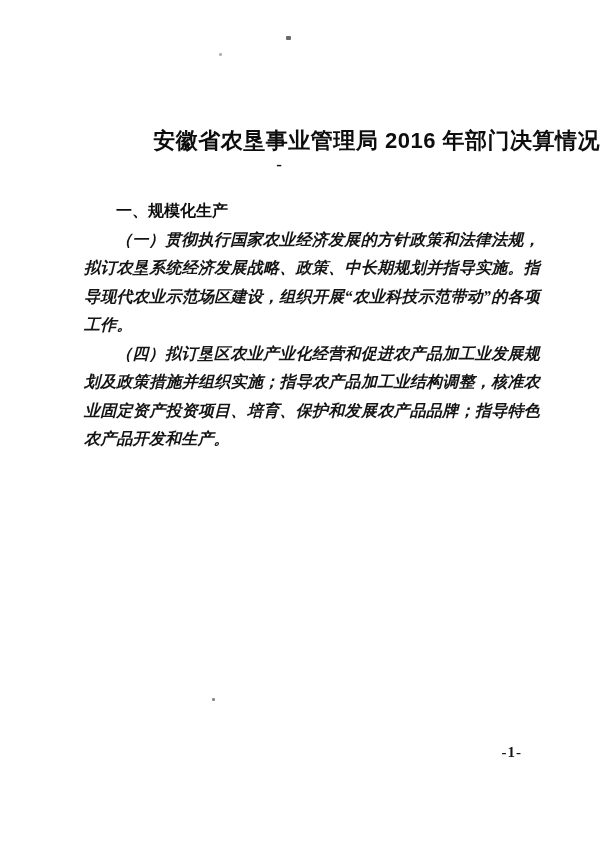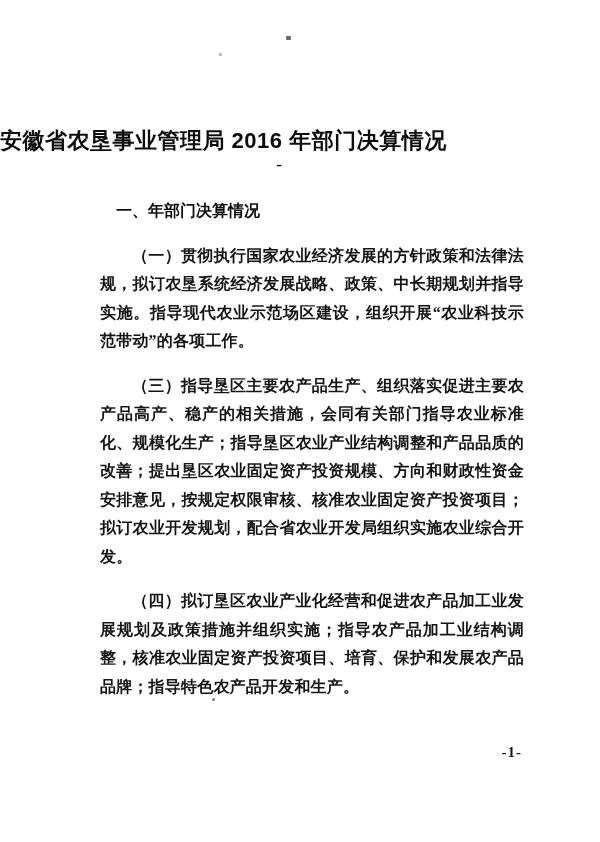--- a/index.html
+++ b/index.html
@@ -15,21 +15,21 @@
     background: #ffffff;
     overflow: hidden;
     color: #111111;
   }
   .doc-title {
     position: absolute;
     top: 126px;
     left: 0;
     width: 100%;
     margin: 0;
-    text-align: left;
+    text-align: right;
     font-family: "Liberation Sans", "DejaVu Sans", sans-serif;
     font-size: 22px;
     font-weight: bold;
     letter-spacing: 0.5px;
     color: #0d0d0d;
     white-space: nowrap;
   }
   .subtitle-mark {
     position: absolute;
     top: 155px;
@@ -51,24 +51,25 @@
     text-align: justify;
     color: #141414;
   }
   .doc-body .section-heading {
     margin: 0;
     text-indent: 2em;
     font-weight: bold;
     color: #0d0d0d;
   }
   .doc-body p {
-    margin: 16px;
+    margin: 0;
     text-indent: 2em;
     font-weight: bold;
     letter-spacing: 0.2px;
+    font-style: italic;
   }
   .page-number {
     position: absolute;
     top: 744px;
     right: 78px;
     font-size: 15px;
     font-weight: bold;
     letter-spacing: 1px;
     color: #141414;
   }
@@ -87,21 +88,20 @@
 
   <span class="speck speck-1"></span>
   <span class="speck speck-2"></span>
   <span class="speck speck-3"></span>
 
   <h1 class="doc-title">安徽省农垦事业管理局 2016 年部门决算情况</h1>
 
   <div class="subtitle-mark">-</div>
 
   <div class="doc-body">
-    <div class="section-heading">一、年部门决算情况</div>
+    <div class="section-heading">一、规模化生产</div>
     <p>（一）贯彻执行国家农业经济发展的方针政策和法律法规，拟订农垦系统经济发展战略、政策、中长期规划并指导实施。指导现代农业示范场区建设，组织开展“农业科技示范带动”的各项工作。</p>
-    <p>（三）指导垦区主要农产品生产、组织落实促进主要农产品高产、稳产的相关措施，会同有关部门指导农业标准化、规模化生产；指导垦区农业产业结构调整和产品品质的改善；提出垦区农业固定资产投资规模、方向和财政性资金安排意见，按规定权限审核、核准农业固定资产投资项目；拟订农业开发规划，配合省农业开发局组织实施农业综合开发。</p>
     <p>（四）拟订垦区农业产业化经营和促进农产品加工业发展规划及政策措施并组织实施；指导农产品加工业结构调整，核准农业固定资产投资项目、培育、保护和发展农产品品牌；指导特色农产品开发和生产。</p>
   </div>
 
   <div class="page-number">-1-</div>
 
 </div>
 
 </body></html>

